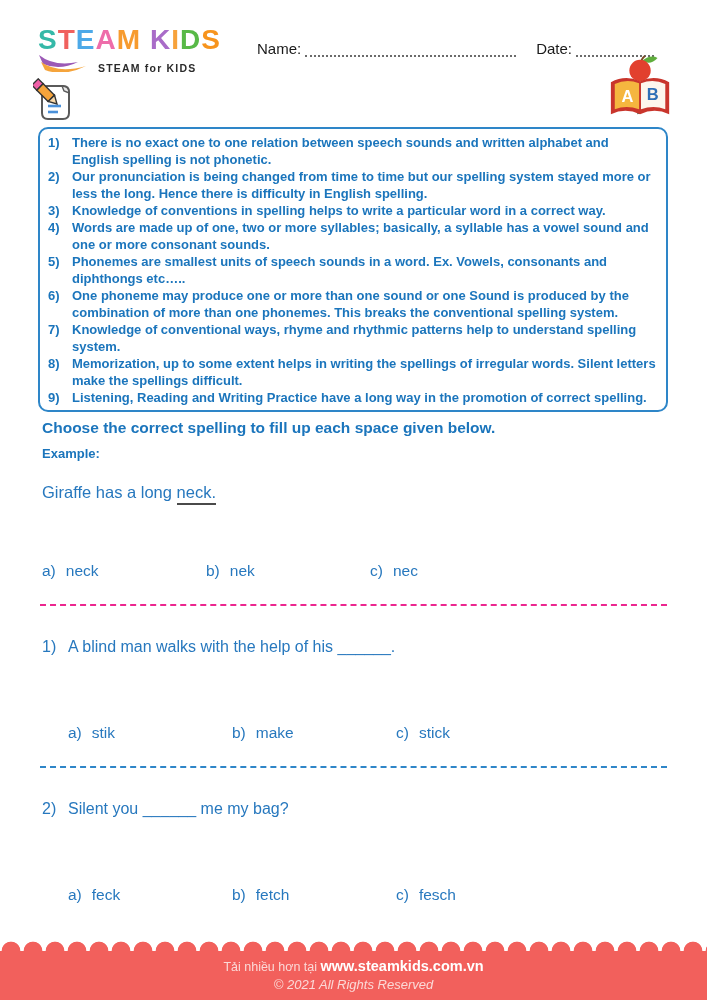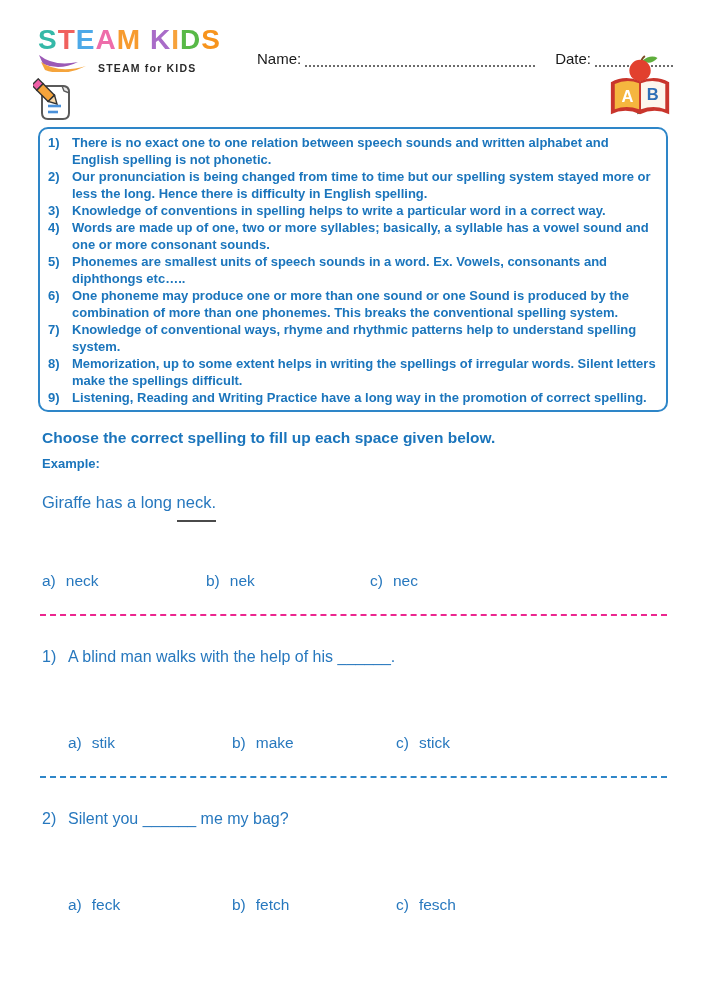--- a/index.html
+++ b/index.html
@@ -1,20 +1,20 @@
 <!DOCTYPE html>
 <html style="--title-red: #EE1C25; --text-blue: #1B75BC; --body-blue: #2778BE; --box-border-blue: #2E86C8; --separator-pink: #EC268F; --separator-blue: #2E86C8; --footer-red: #F2605C;"><head>
 <meta charset="utf-8">
 <style>
   * { margin:0; padding:0; box-sizing:border-box; }
   body { background:#fff; font-family:"Liberation Sans", sans-serif; }
   .page { position:relative; width:707px; height:1000px; margin:0 auto; background:#fff; overflow:hidden; }
 
   
-  .header { display:flex; align-items:center; padding:26px 30px 0 38px; }
+  .header { display:flex; align-items:flex-start; padding:26px 49px 0 38px; }
   .logo-block { flex:none; width:195px; }
   .logo-letters { font-size:28px; font-weight:800; letter-spacing:1px; line-height:1; white-space:nowrap; }
   .logo-letters span:nth-child(6) { margin-left:9px; }
   .logo-sub { display:flex; align-items:flex-end; margin-top:0px; }
   .logo-tagline { font-size:10.5px; font-weight:bold; color:#2b2b2b; letter-spacing:1.2px; margin-left:4px; margin-bottom:2px; white-space:nowrap; }
   .namedate { flex:1; display:flex; align-items:flex-end; margin:14px 0 0 24px; }
   .nd-label { font-size:15px; color:#1a1a1a; flex:none; }
   .nd-line { border-bottom:2px dotted #6b6b6b; height:15px; margin:0 4px; }
   .name-line { flex:1; max-width:245px; }
   .date-line { width:78px; flex:none; }
@@ -25,24 +25,24 @@
   .page-title { font-size:30px; font-weight:800; letter-spacing:1px; color:var(--title-red,#EE1C25); margin-left:8px; }
   .book-icon { position:absolute; top:54px; right:30px; }
 
   
   .rules-box { margin:3px 39px 0 38px; border:2px solid var(--box-border-blue,#2E86C8); border-radius:10px; padding:5px 8px 4px 8px; }
   .rule { display:flex; font-size:13px; font-weight:bold; color:var(--text-blue,#1B75BC); line-height:17px; }
   .rule-num { flex:none; width:24px; }
   .rule-text { flex:1; }
 
   
-  .instruction { margin:17px 42px 0; font-size:15.5px; font-weight:bold; color:var(--text-blue,#1B75BC); }
+  .instruction { margin:7px 42px 0; font-size:15.5px; font-weight:bold; color:var(--text-blue,#1B75BC); }
   .example-heading { margin:9px 42px 0; font-size:13px; font-weight:bold; color:var(--text-blue,#1B75BC); }
   .sentence { margin:22px 42px 0; font-size:16.5px; color:var(--body-blue,#2778BE); }
-  .answer-underline { border-bottom:2px solid #4a4a4a; padding-bottom:9px; }
+  .answer-underline { border-bottom:2px solid #4a4a4a; padding-bottom:2px; }
   .options-row { display:flex; margin:60px 42px 0; font-size:15.5px; color:var(--body-blue,#2778BE); }
   .options-row.indented { padding-left:26px; }
   .option { width:164px; flex:none; display:flex; }
   .option:last-child { width:auto; }
   .opt-label { margin-right:10px; }
   .separator { margin:24px 40px 0; border-top:2.5px dashed var(--separator-pink,#EC268F); }
   .separator.blue { border-top-color:var(--separator-blue,#2E86C8); }
   .question { display:flex; margin:32px 42px 0; font-size:16px; color:var(--body-blue,#2778BE); }
   .q-num { flex:none; width:26px; }
   .q-opts { margin-top:68px; }
@@ -213,14 +213,21 @@
     <span class="option">
         <span class="opt-label">b)</span>
         <span>fetch</span>
       </span>
     <span class="option">
         <span class="opt-label">c)</span>
         <span>fesch</span>
       </span>
   </div>
 
+  <div class="footer">
+    <div class="scallops"></div>
+    <div class="footer-body">
+      <div class="footer-line1"><span>Tải nhiều hơn tại</span> <span class="footer-site">www.steamkids.com.vn</span></div>
+      <div class="footer-rights">© 2021 All Rights Reserved</div>
+    </div>
+  </div>
 
 </div>
 
 </body></html>

